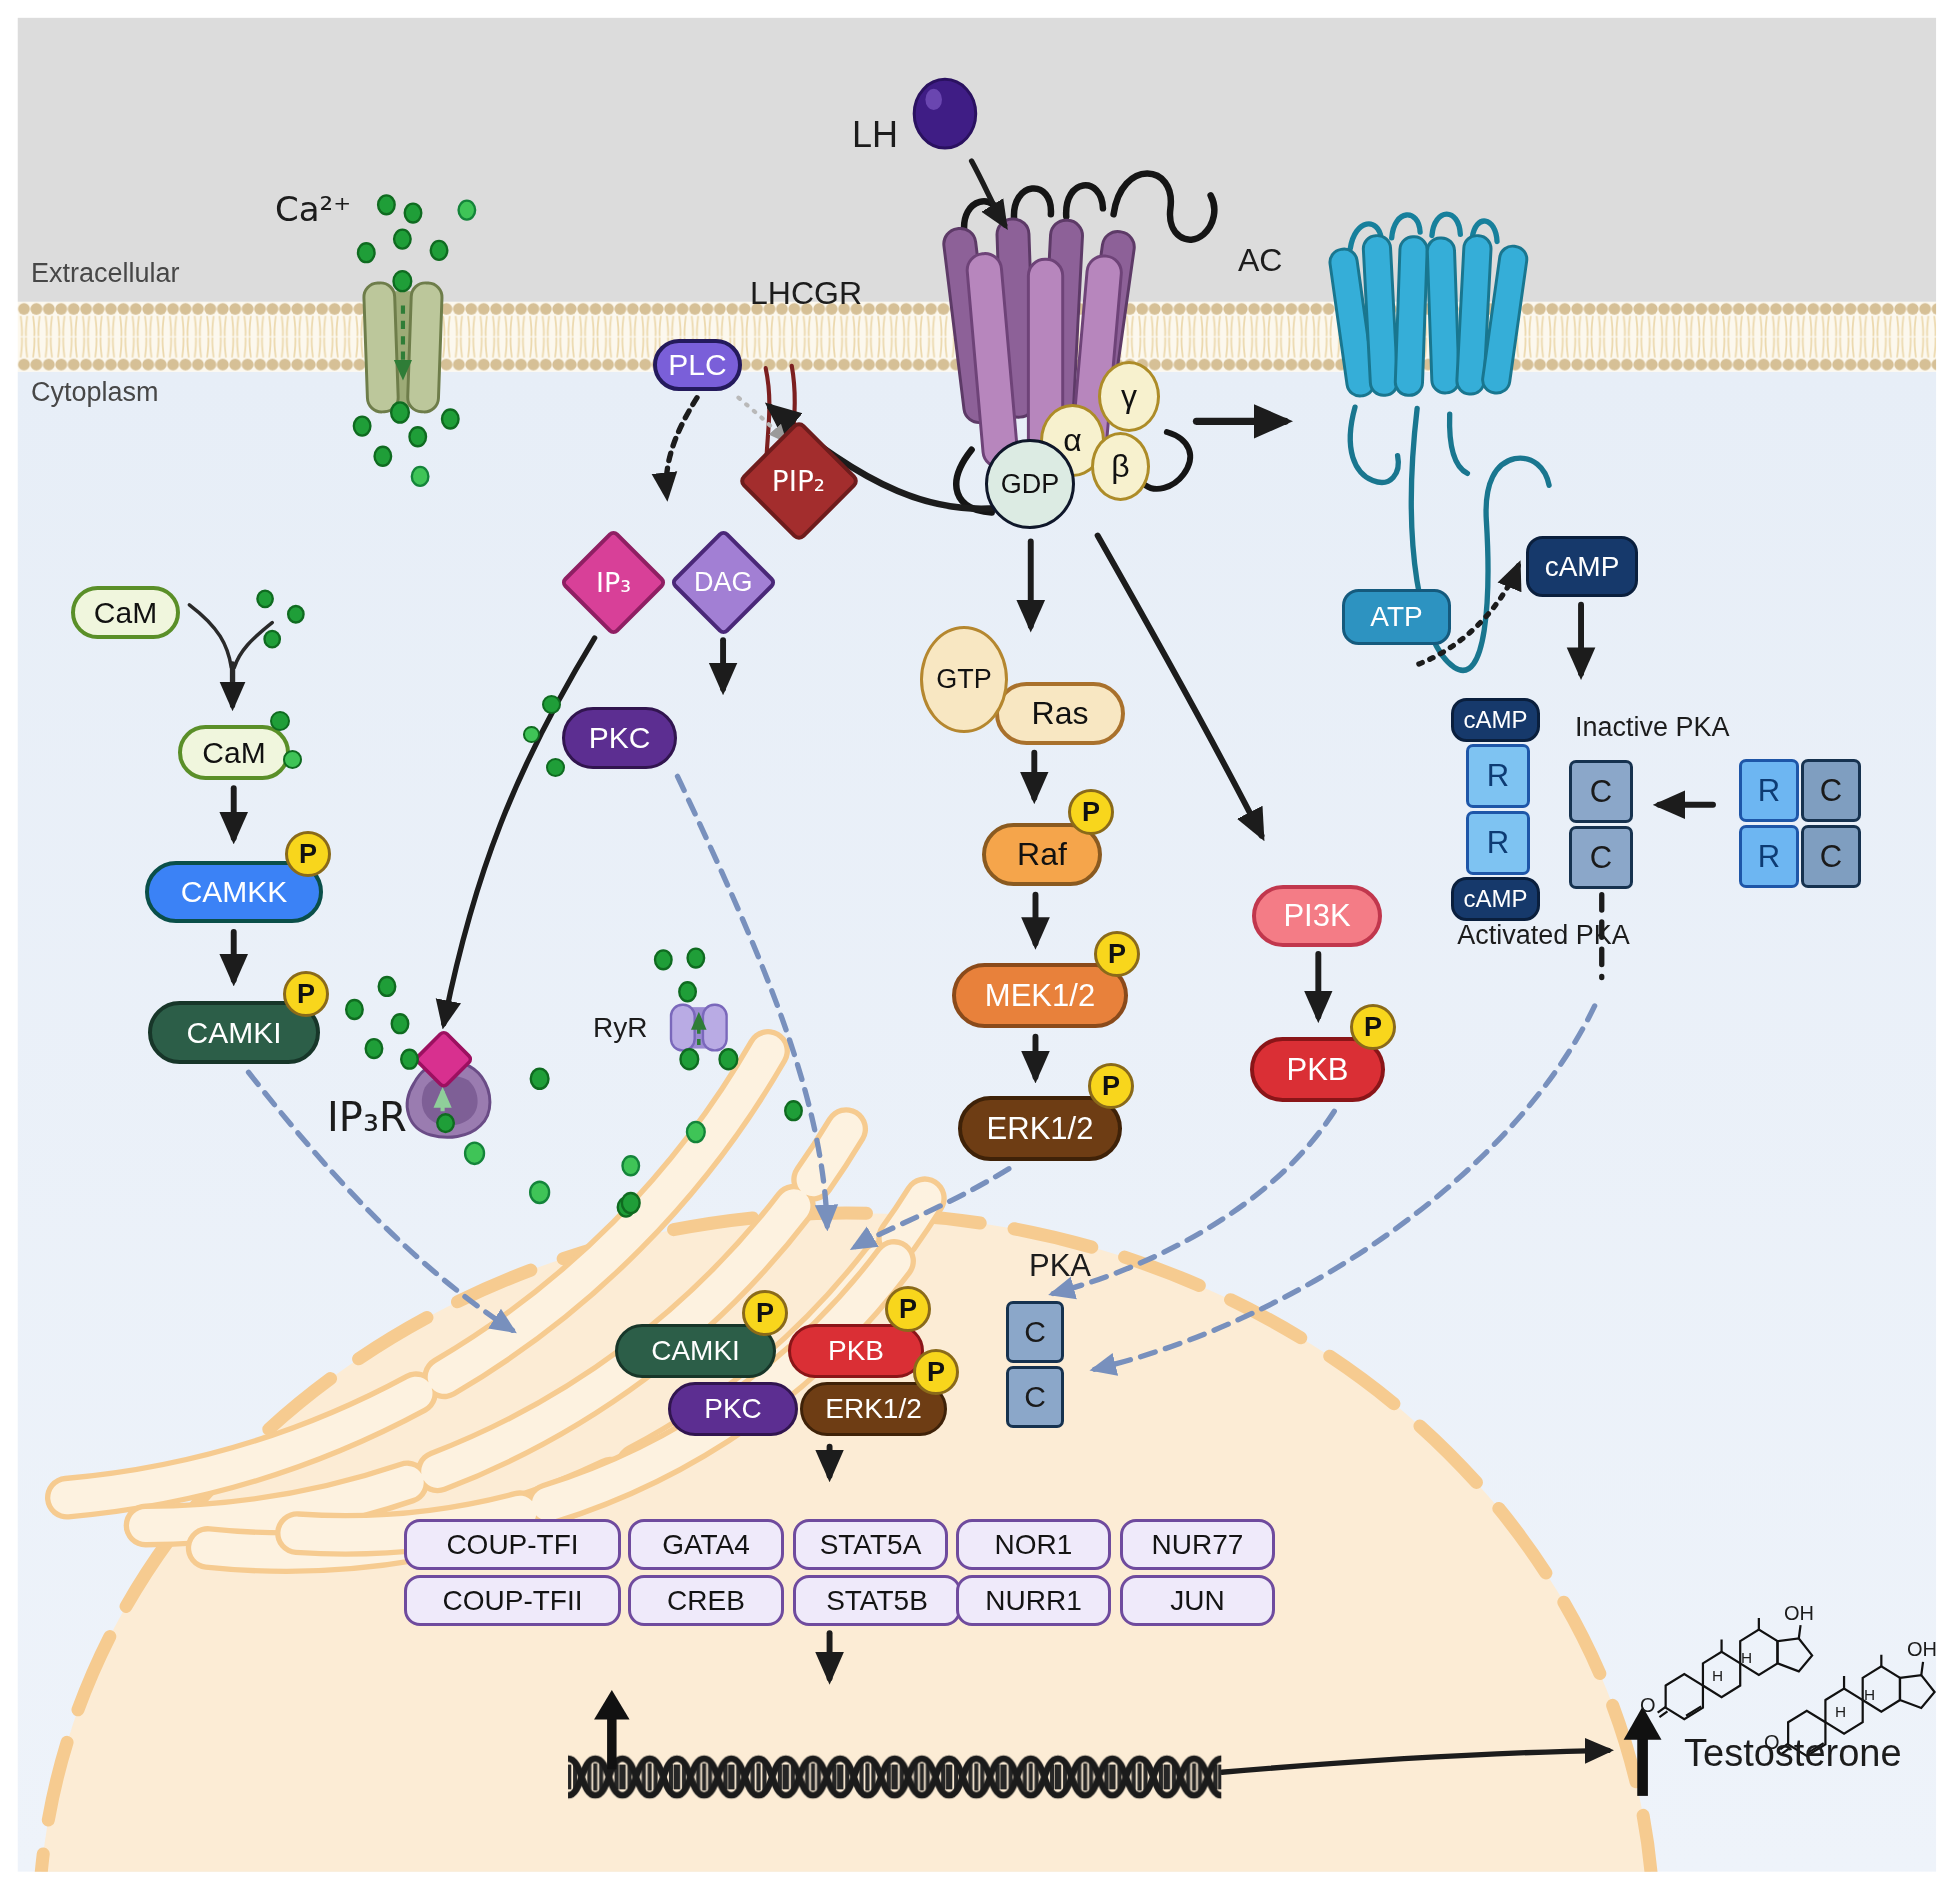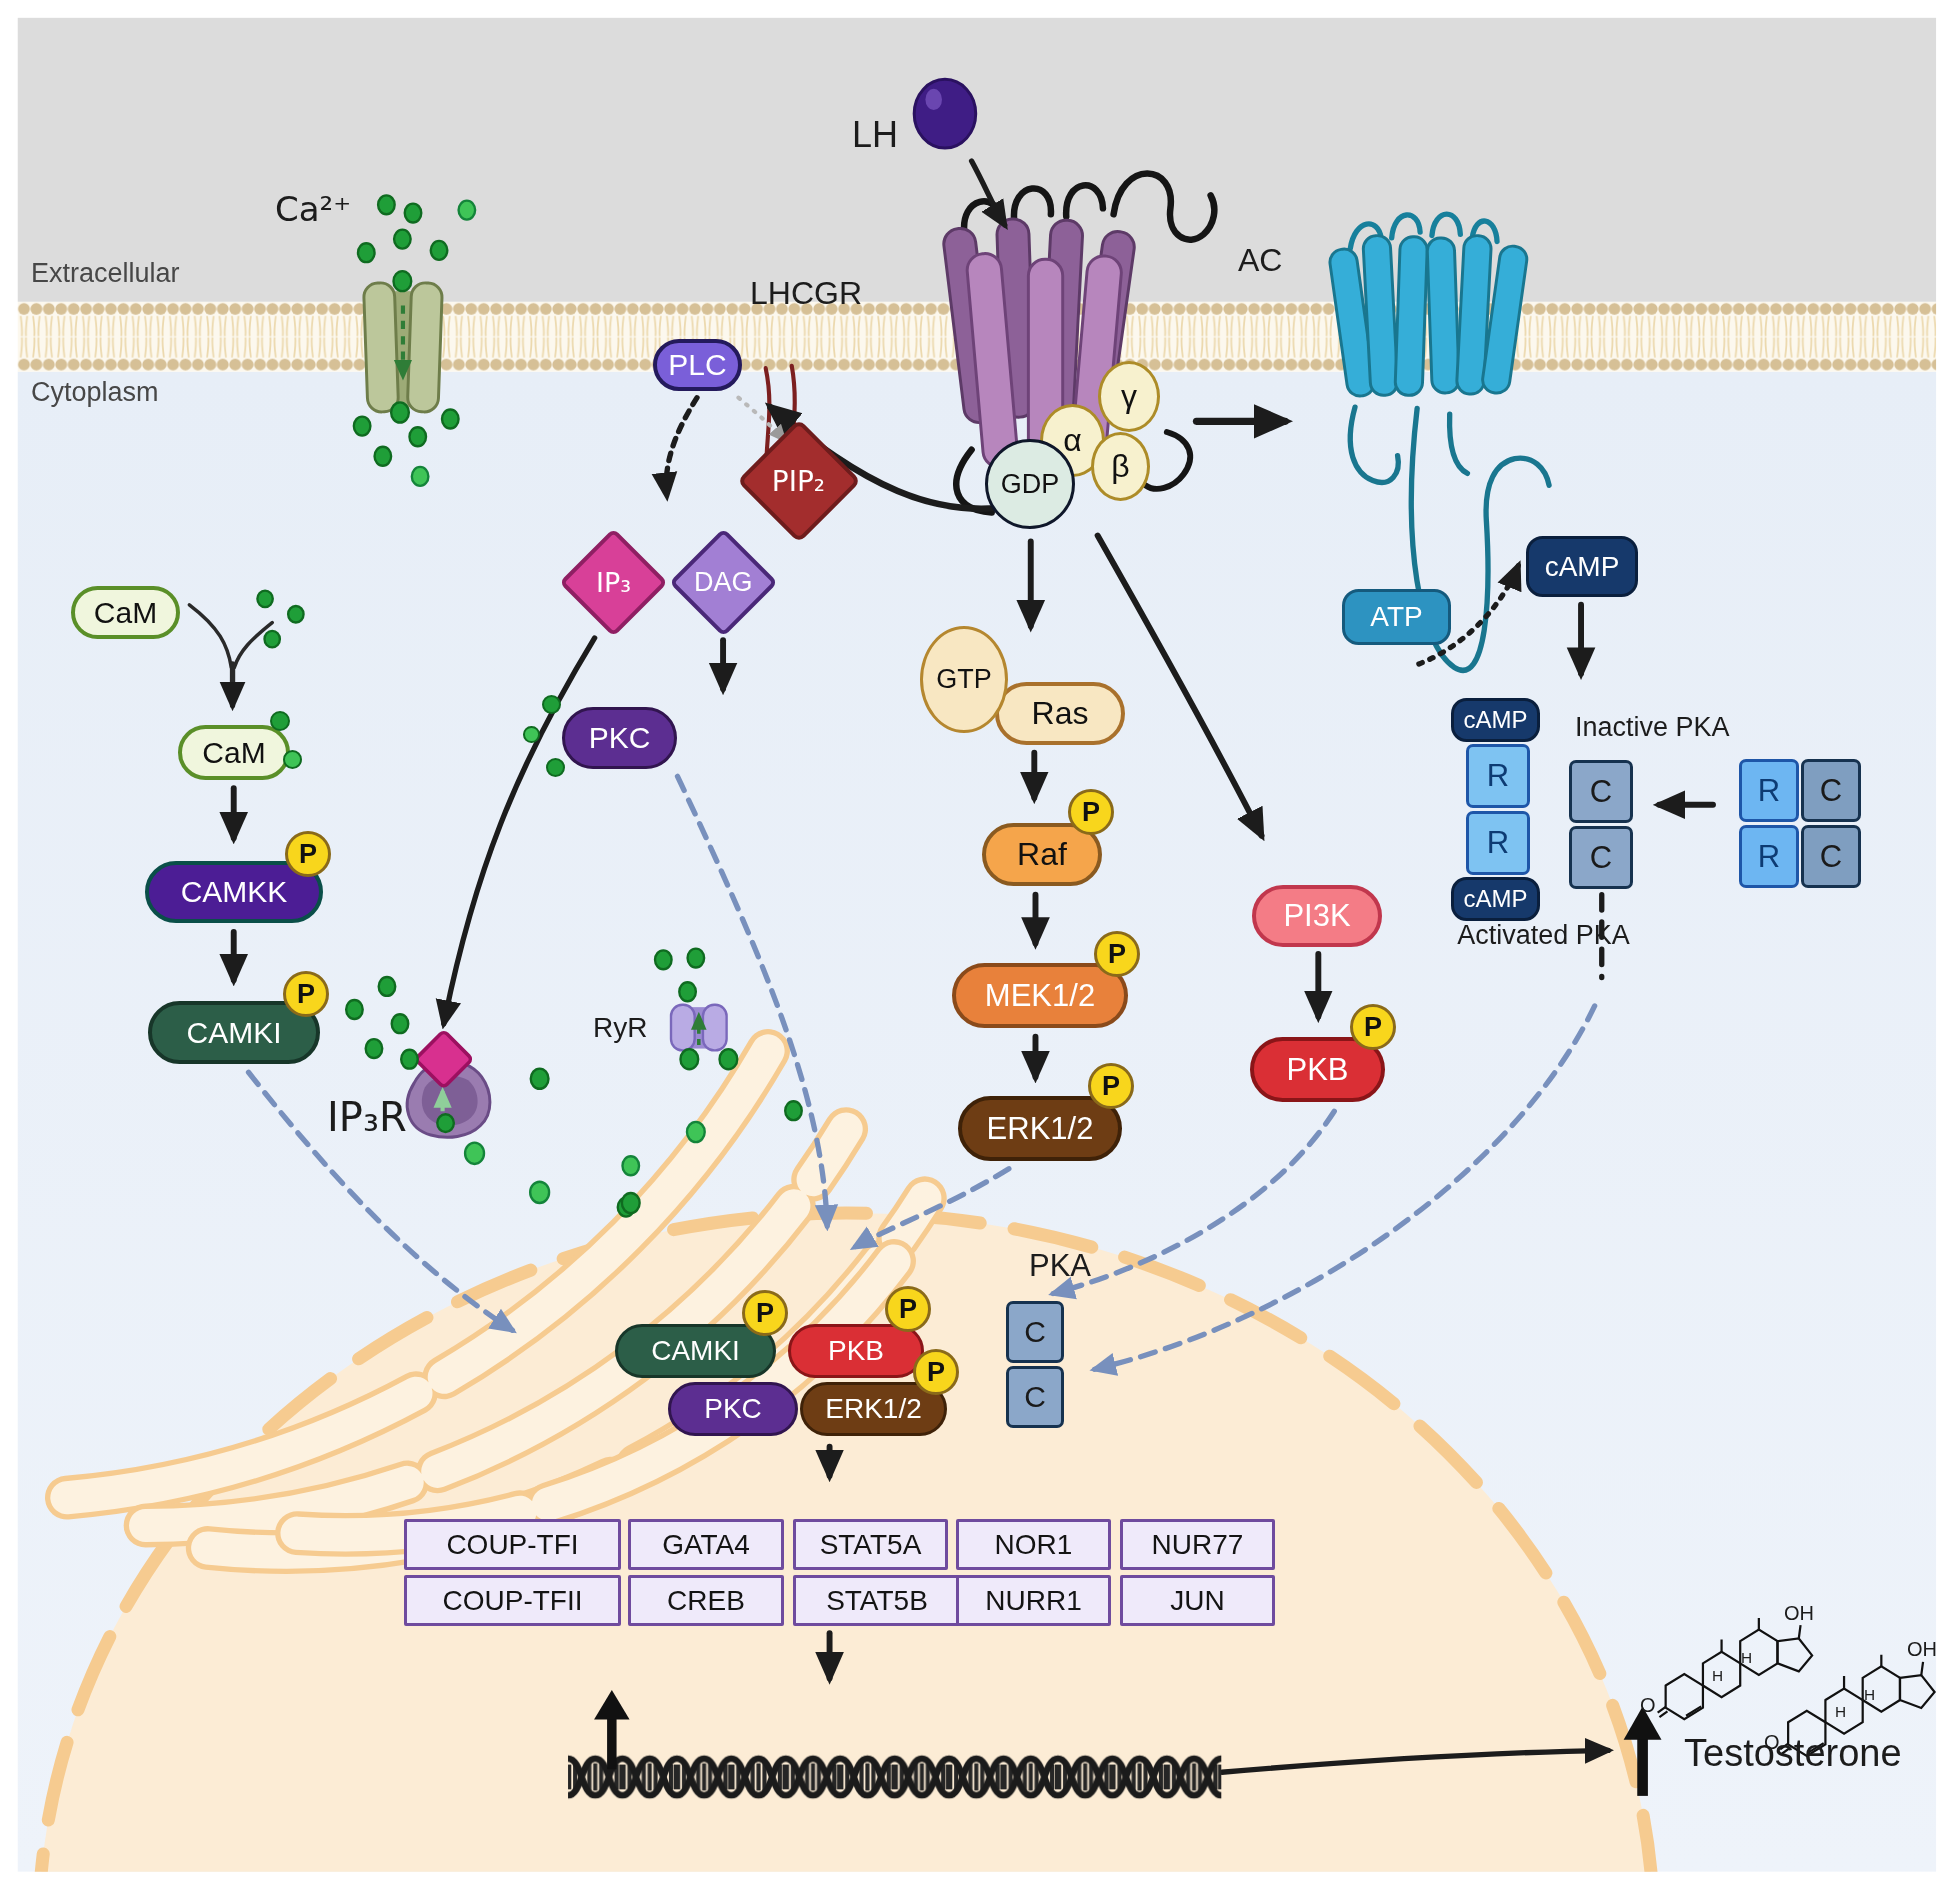--- a/index.html
+++ b/index.html
@@ -6,21 +6,21 @@
   #stage{position:relative;width:1955px;height:1893px;overflow:hidden;background:#fff;
          font-family:"Liberation Sans","DejaVu Sans",sans-serif;}
   #base{position:absolute;left:0;top:0;}
   .lbl{position:absolute;color:#1c1c1c;white-space:nowrap;line-height:1.05;}
   .dim{color:#474747;}
   .dv{font-family:"DejaVu Sans",sans-serif;}
   .pill,.blk,.tfb,.ov{position:absolute;display:flex;align-items:center;justify-content:center;
        box-sizing:border-box;white-space:nowrap;}
   .pill{border-radius:36px;color:#fff;font-weight:500;}
   .blk{border-radius:7px;font-weight:500;}
-  .tfb{background:#efeafa;border:3.6px solid #6f4b9e;border-radius:2px;font-size:28px;color:#141414;}
+  .tfb{background:#efeafa;border:3.6px solid #6f4b9e;border-radius:16px;font-size:28px;color:#141414;}
   .ov{border-radius:50%;}
   .dia{position:absolute;display:flex;align-items:center;justify-content:center;
        transform:rotate(45deg);box-sizing:border-box;}
   .dtx{transform:rotate(-45deg);color:#fff;font-weight:500;}
   .p{position:absolute;width:46px;height:46px;border-radius:50%;background:#f8d61c;border:3px solid #8a6a1a;
      display:flex;align-items:center;justify-content:center;font-size:27px;font-weight:600;color:#111;box-sizing:border-box;}
   .dot{position:absolute;border-radius:50%;background:#1f9e38;border:2.4px solid #0f6b20;box-sizing:border-box;}
   .dot.lt{background:#3fc457;}
 </style>
 </head>
@@ -365,21 +365,21 @@
 <div class="lbl" style="left:1425px;top:921px;width:237px;text-align:center;font-size:27px;">Activated PKA</div>
 
 <div class="pill" style="left:71px;top:586px;width:109px;height:53px;background:#f0f6dd;border:4.1px solid #5a8f28;color:#111;font-size:30px;">
       <span>CaM</span>
     </div>
 <div class="pill" style="left:178px;top:725px;width:112px;height:55px;background:#f0f6dd;border:4.1px solid #5a8f28;color:#111;font-size:30px;">
       <span>CaM</span>
     </div>
 <div class="dot" style="left:270px;top:711px;width:20px;height:20px;"></div>
 <div class="dot lt" style="left:283px;top:750px;width:19px;height:19px;"></div>
-<div class="pill" style="left:145px;top:861px;width:178px;height:62px;background:#4c1d95;border:4.1px solid #0a4f49;font-size:30px;">
+<div class="pill" style="left:145px;top:861px;width:178px;height:62px;background:#3b82f6;border:4.1px solid #0a4f49;font-size:30px;">
       <span>CAMKK</span>
     </div>
 <div class="pill" style="left:148px;top:1001px;width:172px;height:63px;background:#2c5e48;border:4.1px solid #173629;font-size:30px;">
       <span>CAMKI</span>
     </div>
 
 <div class="lbl dv" style="left:327px;top:1096px;font-size:40px;">IP₃R</div>
 <div class="lbl" style="left:593px;top:1013px;font-size:28px;">RyR</div>
 
 <div class="pill" style="left:615px;top:1324px;width:161px;height:54px;background:#2c5e48;border:3.6px solid #173629;font-size:28px;">

